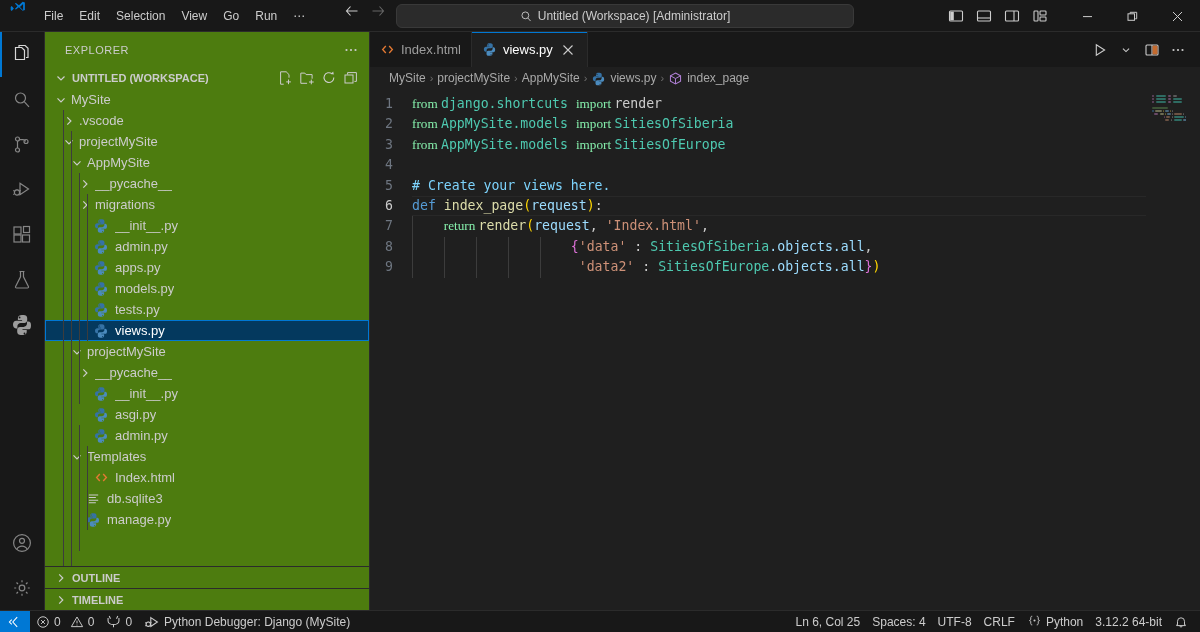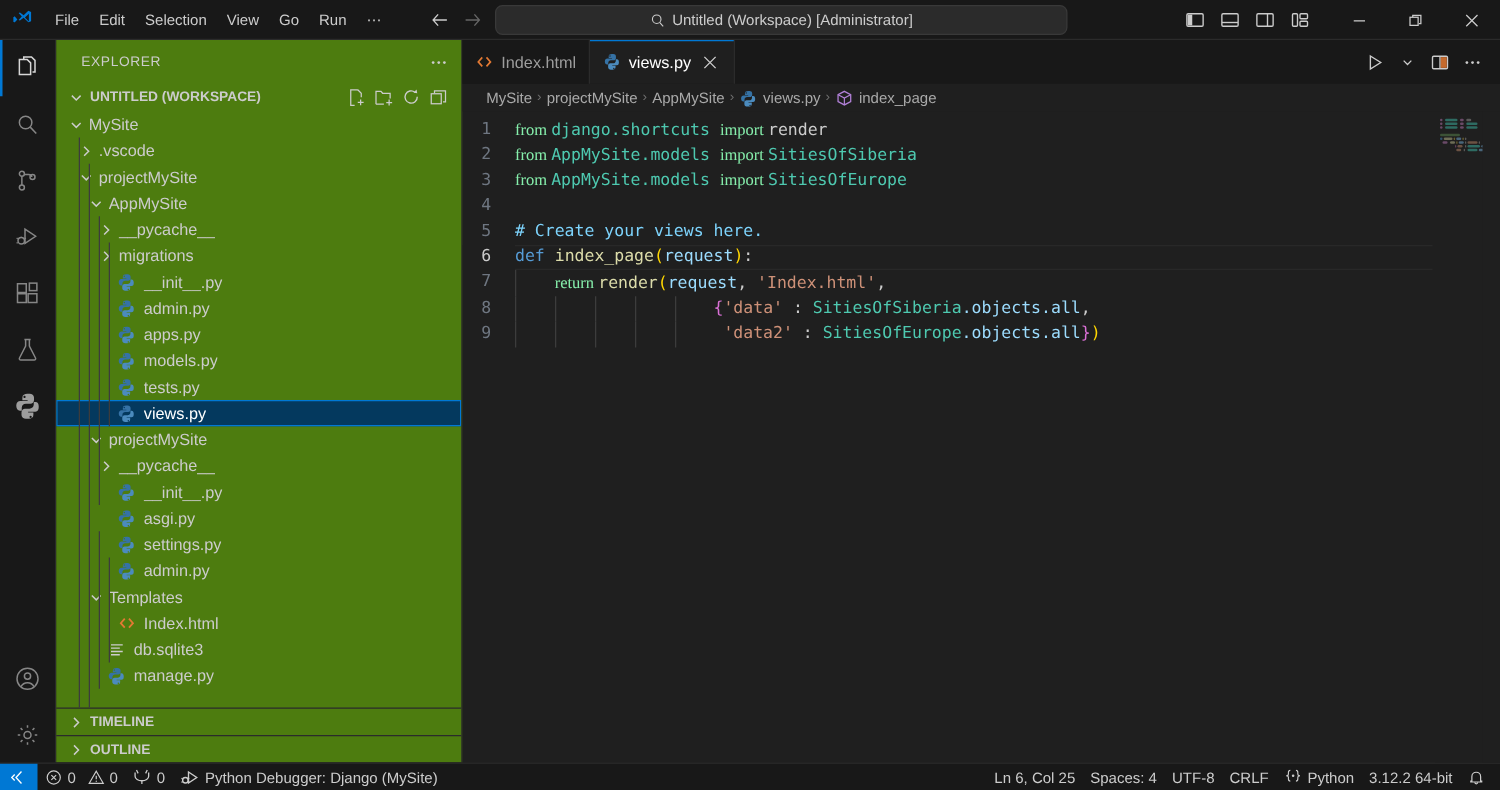--- a/index.html
+++ b/index.html
@@ -9,21 +9,21 @@
     font-family: "Liberation Sans", sans-serif;
     overflow: hidden;
     -webkit-font-smoothing: antialiased;
   }
   body { display: flex; flex-direction: column; }
 
   
   #titlebar {
     height: 32px; min-height: 32px;
     background: #181818;
-    display: flex; align-items: center;
+    display: flex; align-items: flex-start;
     position: relative;
     border-bottom: 1px solid #2b2b2b;
   }
   #vscode-logo { width: 36px; display:flex; align-items:center; justify-content:center; }
   #menubar { display: flex; align-items: center; height: 100%; }
   .menu-item {
     font-size: 12px; color: #cccccc;
     padding: 0 8px; height: 22px; line-height: 22px;
     border-radius: 4px; cursor: default; white-space: nowrap;
   }
@@ -578,31 +578,20 @@
           </div>
           <div class="row">
             <span style="display: inline-block; flex: 0 0 auto; width: 32px;"></span>
             <span class="twisty"></span>
             <span class="fileicon">
               <svg width="16" height="16" viewBox="0 0 24 24">
                 <path fill="#3572A5" d="M11.9 2c-2.2 0-4 .9-4 3v2.1h4.2v.6H6.3c-2 0-3.3 1.5-3.3 3.9 0 2.1 1 3.9 3 3.9h1.4v-2.4c0-1.9 1.5-3.2 3.3-3.2h3.6c1.6 0 2.9-1.1 2.9-2.7V5c0-1.9-1.6-3-3.5-3h-1.8zm-2.3 1.6c.5 0 .9.4.9.9s-.4.9-.9.9a.9.9 0 0 1 0-1.8z"></path>
                 <path fill="#4B8BBE" d="M17 8.3v2.3c0 2-1.7 3.3-3.4 3.3H10c-1.5 0-2.8 1.3-2.8 2.8V19c0 1.9 1.7 3 3.5 3h2.4c2 0 3.6-.9 3.6-3v-2.1h-4.2v-.6h5.8c2 0 2.7-1.4 2.7-3.9 0-2.4-.7-3.9-2.7-3.9H17zm-2.5 11.3a.9.9 0 1 1 0 1.8.9.9 0 0 1 0-1.8z"></path>
               </svg>
             </span>
-            <span class="rowlabel">settings.py</span>
-          </div>
-          <div class="row">
-            <span style="display: inline-block; flex: 0 0 auto; width: 32px;"></span>
-            <span class="twisty"></span>
-            <span class="fileicon">
-              <svg width="16" height="16" viewBox="0 0 24 24">
-                <path fill="#3572A5" d="M11.9 2c-2.2 0-4 .9-4 3v2.1h4.2v.6H6.3c-2 0-3.3 1.5-3.3 3.9 0 2.1 1 3.9 3 3.9h1.4v-2.4c0-1.9 1.5-3.2 3.3-3.2h3.6c1.6 0 2.9-1.1 2.9-2.7V5c0-1.9-1.6-3-3.5-3h-1.8zm-2.3 1.6c.5 0 .9.4.9.9s-.4.9-.9.9a.9.9 0 0 1 0-1.8z"></path>
-                <path fill="#4B8BBE" d="M17 8.3v2.3c0 2-1.7 3.3-3.4 3.3H10c-1.5 0-2.8 1.3-2.8 2.8V19c0 1.9 1.7 3 3.5 3h2.4c2 0 3.6-.9 3.6-3v-2.1h-4.2v-.6h5.8c2 0 2.7-1.4 2.7-3.9 0-2.4-.7-3.9-2.7-3.9H17zm-2.5 11.3a.9.9 0 1 1 0 1.8.9.9 0 0 1 0-1.8z"></path>
-              </svg>
-            </span>
             <span class="rowlabel">admin.py</span>
           </div>
           <div class="row">
             <span style="display: inline-block; flex: 0 0 auto; width: 24px;"></span>
             <span class="twisty">
               <svg width="16" height="16" viewBox="0 0 16 16">
                 <path fill="none" stroke="#cccccc" stroke-width="1.2" d="M4.5 6.4 8 9.9l3.5-3.5"></path>
               </svg>
             </span>
             <span style="display: inline-block; width: 2px; flex: 0 0 2px;"></span>
@@ -646,29 +635,29 @@
           <div class="guide" style="left: 34px; top: 336px; height: 126px; bottom: auto;"></div>
           <div class="guide" style="left: 42px; top: 357px; height: 84px; bottom: auto;"></div>
         </div>
 
       <div class="section-header">
         <span>
           <svg width="16" height="16" viewBox="0 0 16 16">
               <path fill="none" stroke="#cccccc" stroke-width="1.2" d="M6.2 4.3 9.8 8l-3.6 3.7"></path>
             </svg>
         </span>
-        <span>TIMELINE</span>
+        <span>OUTLINE</span>
       </div>
       <div class="section-header">
         <span>
           <svg width="16" height="16" viewBox="0 0 16 16">
               <path fill="none" stroke="#cccccc" stroke-width="1.2" d="M6.2 4.3 9.8 8l-3.6 3.7"></path>
             </svg>
         </span>
-        <span>OUTLINE</span>
+        <span>TIMELINE</span>
       </div>
     </div>
   </div>
 
   <div id="editor-area">
     <div id="tabbar">
       <div class="tab">
         <span>
           <svg width="15" height="15" viewBox="0 0 16 16">
               <path fill="none" stroke="#e37933" stroke-width="1.4" d="M6.2 4.2 2.8 8l3.4 3.8M9.8 4.2 13.2 8l-3.4 3.8"></path>

